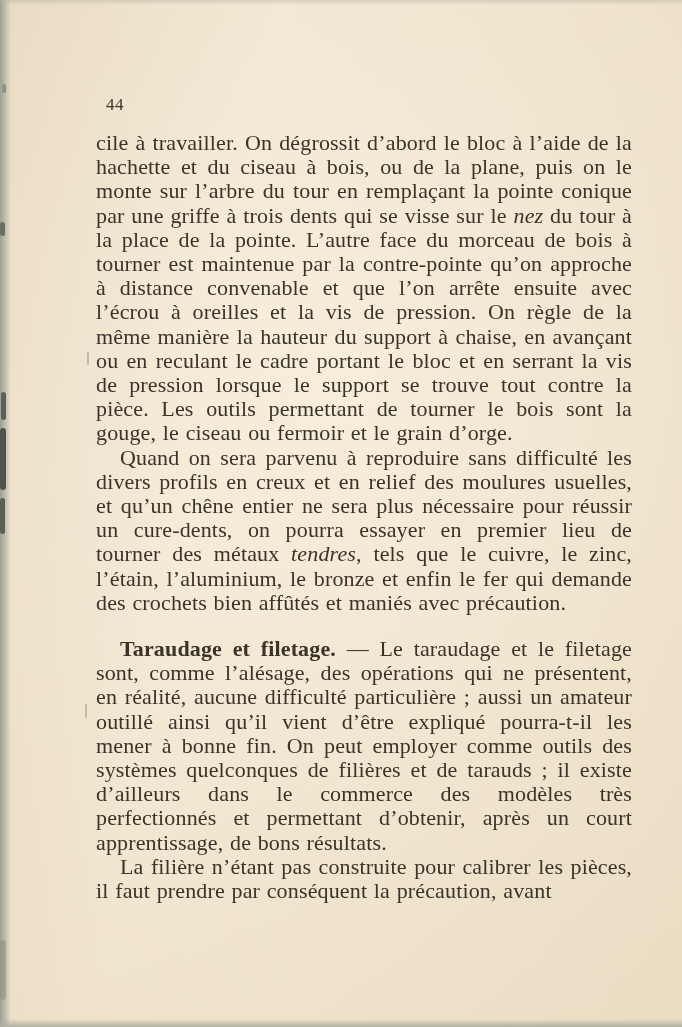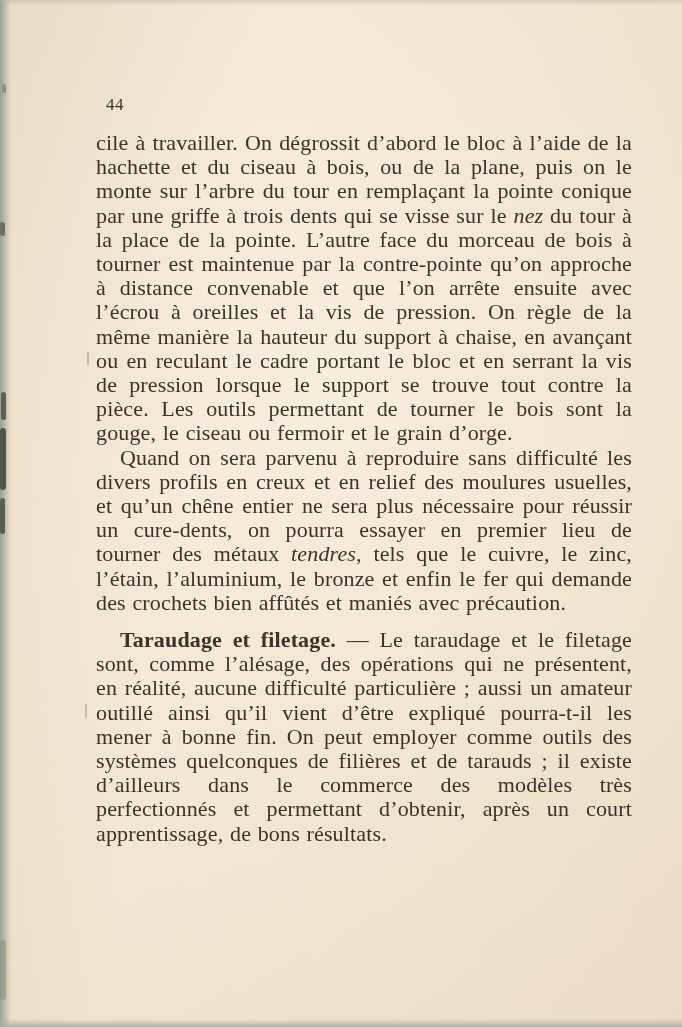--- a/index.html
+++ b/index.html
@@ -58,21 +58,21 @@
   }
 
   main {
     position: absolute; left: 96px; top: 131px; width: 536px;
     text-align: justify;
     font-size: 22px; line-height: 24.2px;
     letter-spacing: .15px; word-spacing: 1px;
   }
   main p { margin: 0; }
   main p.indent { text-indent: 24px; }
-  main p.space-before { margin-top: 13px; }
+  main p.space-before { margin-top: 22px; }
   .bold { font-weight: 700; }
   .italic { font-style: italic; }
 </style>
 </head>
 <body>
 
 <div class="paper-tone"></div>
 
 <div class="edge-left"></div>
 <div class="edge-blot blot-a"></div>
@@ -88,13 +88,14 @@
 <div class="margin-artifact art-b"></div>
 
 <header>
   <span class="page-number">44</span>
 </header>
 
 <main id="text-block">
     <p><span>cile à travailler. On dégrossit d’abord le bloc à l’aide de la hachette et du ciseau à bois, ou de la plane, puis on le monte sur l’arbre du tour en remplaçant la pointe conique par une griffe à trois dents qui se visse sur le </span><span class="italic">nez</span><span> du tour à la place de la pointe. L’autre face du morceau de bois à tourner est maintenue par la contre-pointe qu’on approche à distance convenable et que l’on arrête ensuite avec l’écrou à oreilles et la vis de pression. On règle de la même manière la hauteur du support à chaise, en avançant ou en reculant le cadre portant le bloc et en serrant la vis de pression lorsque le support se trouve tout contre la pièce. Les outils permettant de tourner le bois sont la gouge, le ciseau ou fermoir et le grain d’orge.</span></p>
     <p class="indent"><span>Quand on sera parvenu à reproduire sans difficulté les divers profils en creux et en relief des moulures usuelles, et qu’un chêne entier ne sera plus nécessaire pour réussir un cure-dents, on pourra essayer en premier lieu de tourner des métaux </span><span class="italic">tendres</span><span>, tels que le cuivre, le zinc, l’étain, l’aluminium, le bronze et enfin le fer qui demande des crochets bien affûtés et maniés avec précaution.</span></p>
     <p class="indent space-before"><span class="bold">Taraudage et filetage.</span><span> — Le taraudage et le filetage sont, comme l’alésage, des opérations qui ne présentent, en réalité, aucune difficulté particulière ; aussi un amateur outillé ainsi qu’il vient d’être expliqué pourra-t-il les mener à bonne fin. On peut employer comme outils des systèmes quelconques de filières et de tarauds ; il existe d’ailleurs dans le commerce des modèles très perfectionnés et permettant d’obtenir, après un court apprentissage, de bons résultats.</span></p>
+    <p class="indent"><span>La filière n’étant pas construite pour calibrer les pièces, il faut prendre par conséquent la précaution, avant</span></p>
   </main>
 
 </body></html>

